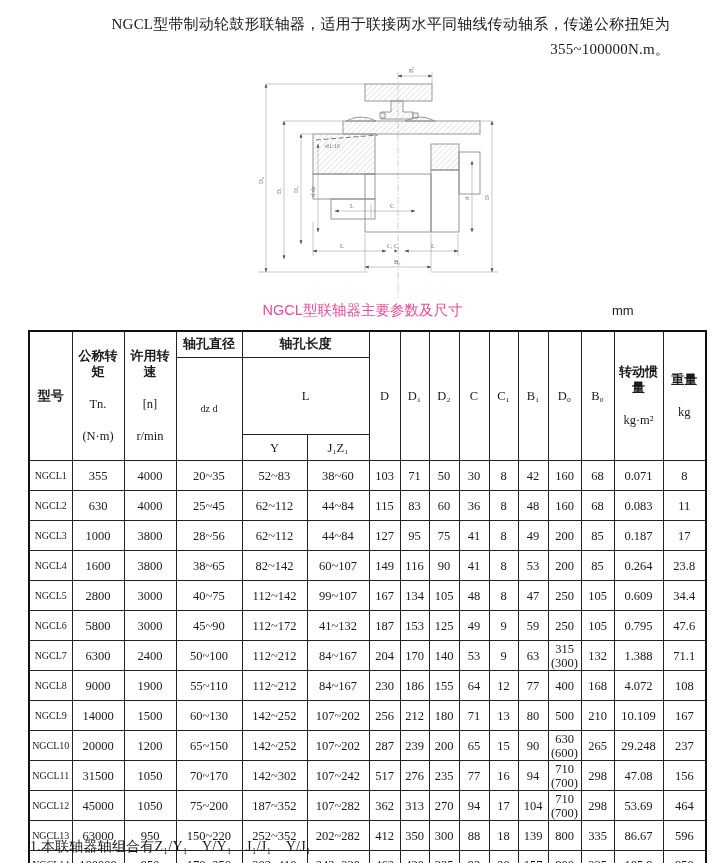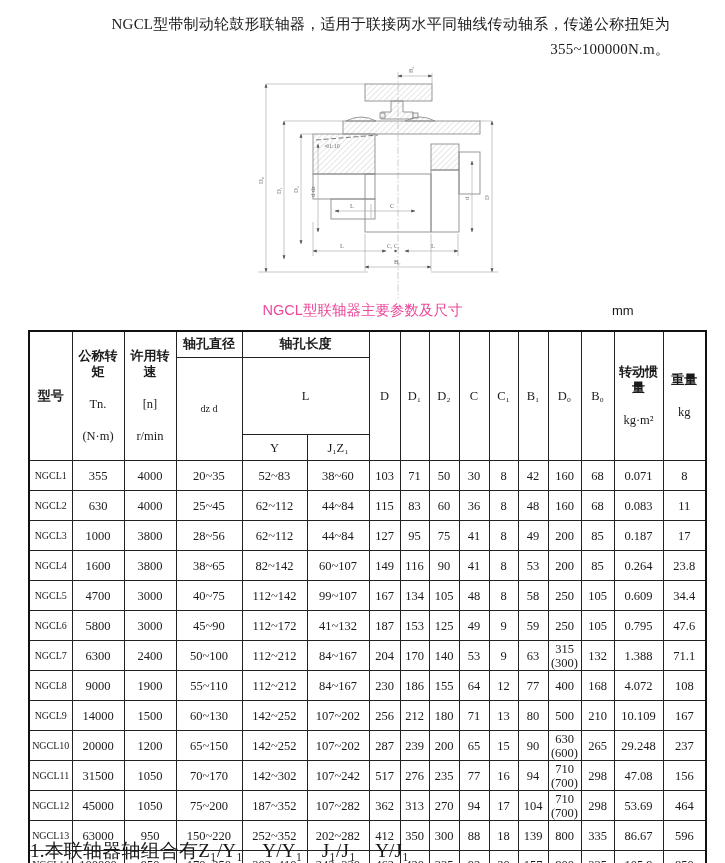--- a/index.html
+++ b/index.html
@@ -53,21 +53,21 @@
   table.spec thead .cn { font-weight: bold; font-size: 13px; }
   table.spec tr.h1 { height: 26px; }
   table.spec tr.h2 { height: 26px; }
   table.spec tr.h3 { height: 26px; }
   table.spec tbody tr { height: 30px; }
   table.spec td.model { font-size: 10px; }
   .sub { font-size: 10px; }
 
   .footnote {
     position: absolute; left: 30px; top: 838px;
-    font-size: 19px; letter-spacing: 0.2px;
+    font-size: 14px; letter-spacing: 0.2px;
   }
 
   svg text { font-family: "Liberation Serif", "DejaVu Serif", serif; }
 </style>
 </head>
 <body>
 
 <div class="page">
 
   <p class="intro">NGCL型带制动轮鼓形联轴器，适用于联接两水平同轴线传动轴系，传递公称扭矩为355~100000N.m。</p>
@@ -294,31 +294,31 @@
           <td>41</td>
           <td>8</td>
           <td>53</td>
           <td>200</td>
           <td>85</td>
           <td>0.264</td>
           <td>23.8</td>
         </tr>
         <tr>
           <td class="model">NGCL5</td>
-          <td>4700</td>
+          <td>2800</td>
           <td>3000</td>
           <td>40~75</td>
           <td>112~142</td>
           <td>99~107</td>
           <td>167</td>
           <td>134</td>
           <td>105</td>
           <td>48</td>
           <td>8</td>
-          <td>58</td>
+          <td>47</td>
           <td>250</td>
           <td>105</td>
           <td>0.609</td>
           <td>34.4</td>
         </tr>
         <tr>
           <td class="model">NGCL6</td>
           <td>5800</td>
           <td>3000</td>
           <td>45~90</td>

